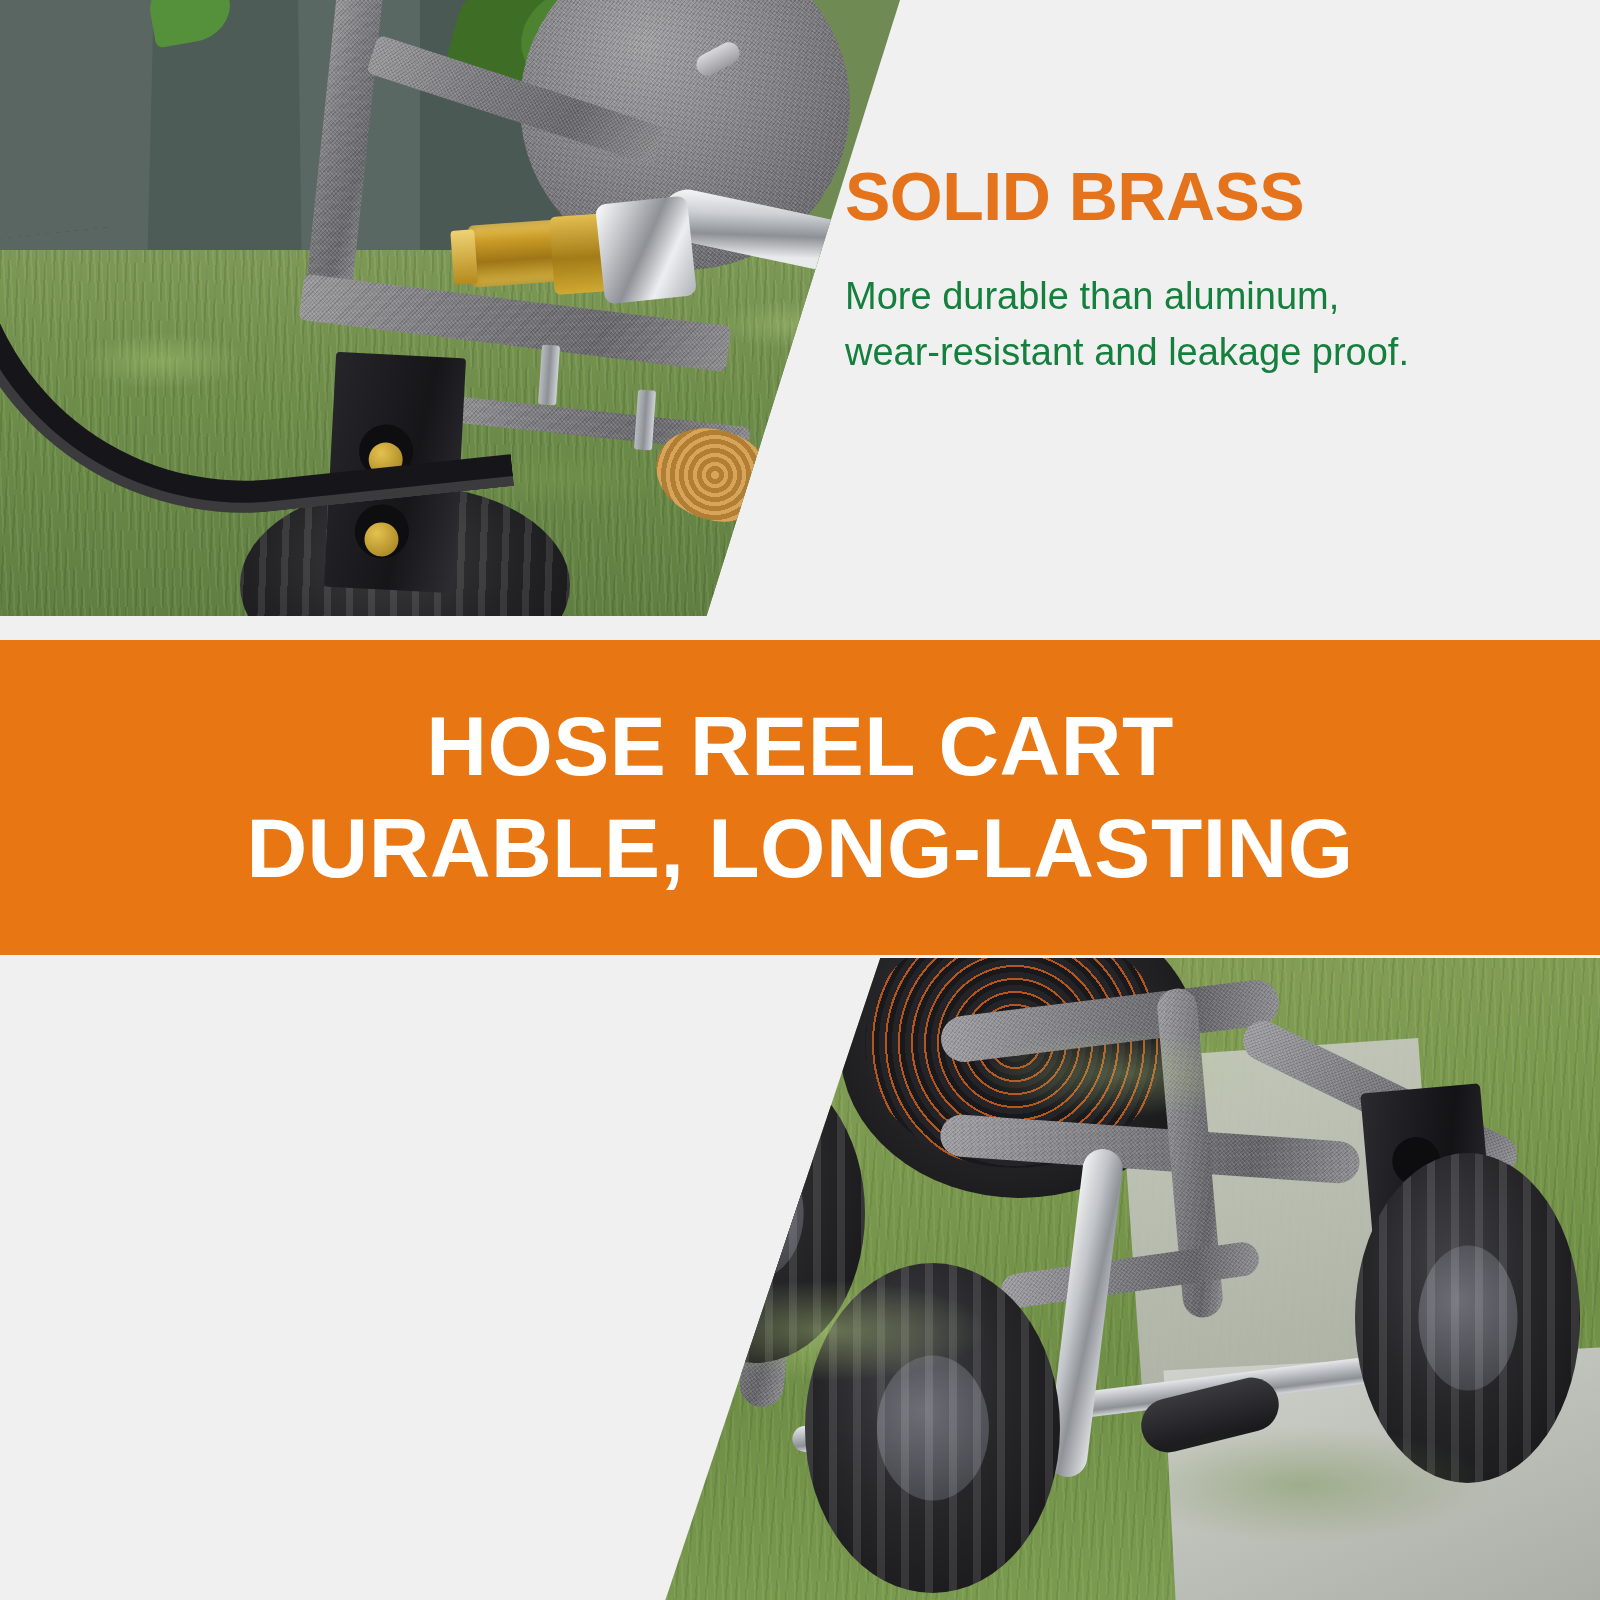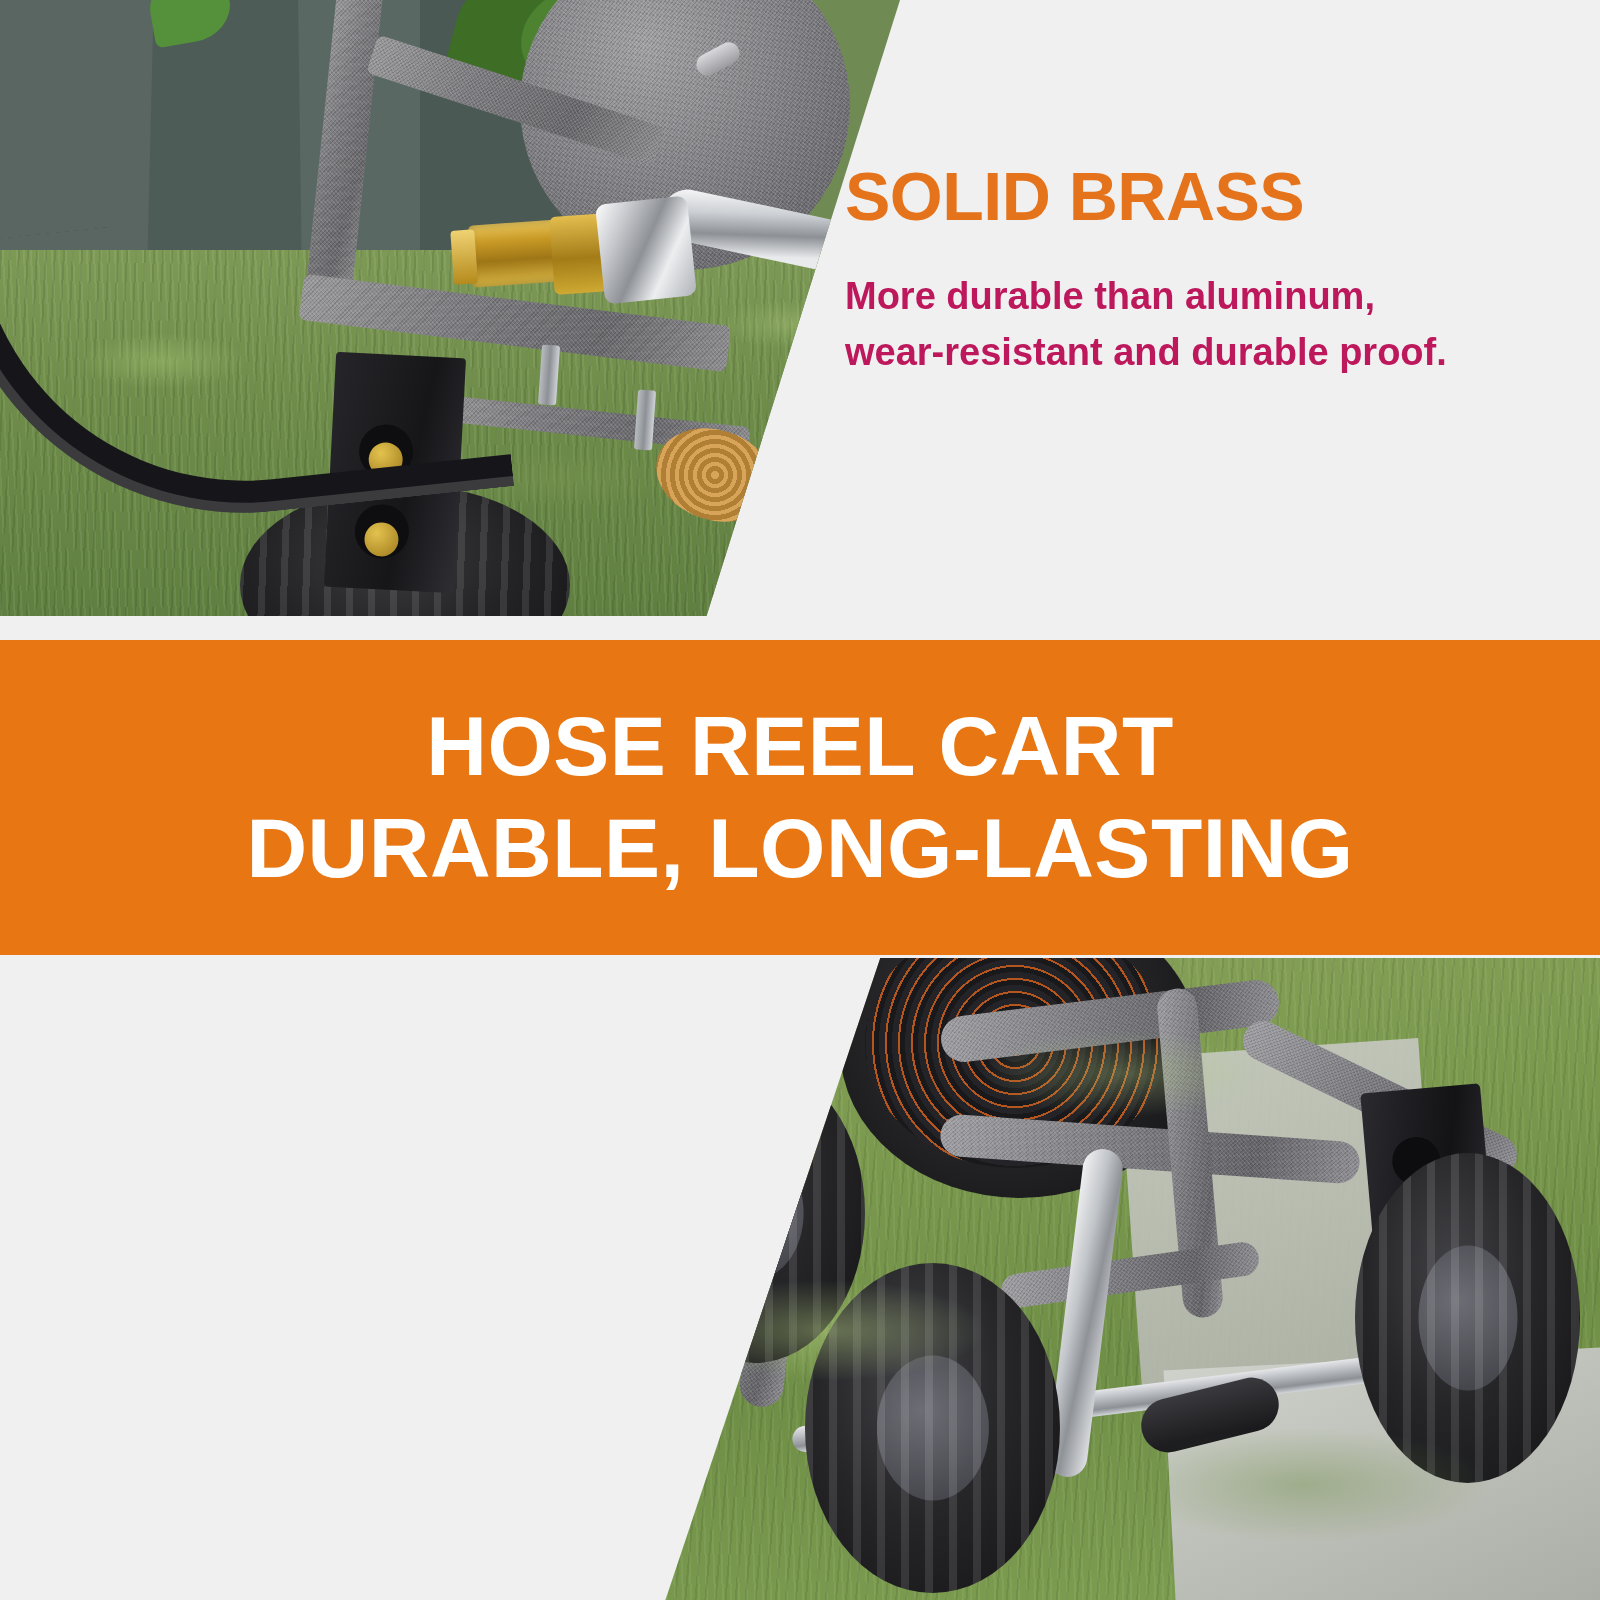--- a/index.html
+++ b/index.html
@@ -124,21 +124,21 @@
   .rope { position:absolute; left:655px; top:430px; width:120px; height:90px; border-radius:50%;
     background:repeating-radial-gradient(circle at 50% 50%, #d8a45a 0 4px, #b07f35 4px 9px); transform:rotate(18deg); }
 
   
   .text-top { position:absolute; left:845px; top:160px; width:700px; }
   .h-feature {
     font-size:68px; font-weight:bold; line-height:1.08;
     letter-spacing:-0.5px; color:#e5731b; text-transform:uppercase;
   }
   .p-feature {
-    margin-top:36px; font-size:38px; line-height:1.46; color:#be185d; font-weight:700;
+    margin-top:36px; font-size:38px; line-height:1.46; color:#15803d; font-weight:400;
   }
 
   
   .banner {
     position:absolute; left:0; top:640px; width:1600px; height:315px;
     background:#e87613; display:flex; flex-direction:column;
     align-items:center; justify-content:center; gap:4px;
   }
   .banner-line {
     color:#ffffff; font-size:84px; font-weight:bold;
@@ -274,21 +274,21 @@
         <div class="chrome"></div>
       </div>
     </div>
 
     <div class="text-top">
       <div class="h-feature">
         <span>SOLID BRASS</span><br>
       </div>
       <div class="p-feature">
         <span>More durable than aluminum,</span><br>
-        <span>wear-resistant and durable proof.</span>
+        <span>wear-resistant and leakage proof.</span>
       </div>
     </div>
   </div>
 
   <div class="banner">
     <div class="banner-line">HOSE REEL CART</div>
     <div class="banner-line">DURABLE, LONG-LASTING</div>
   </div>
 
   <div class="panel-bottom">

